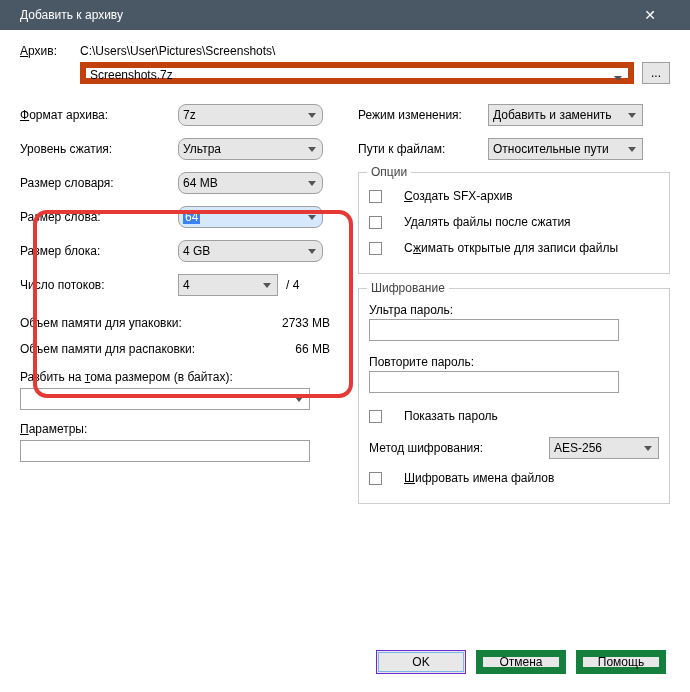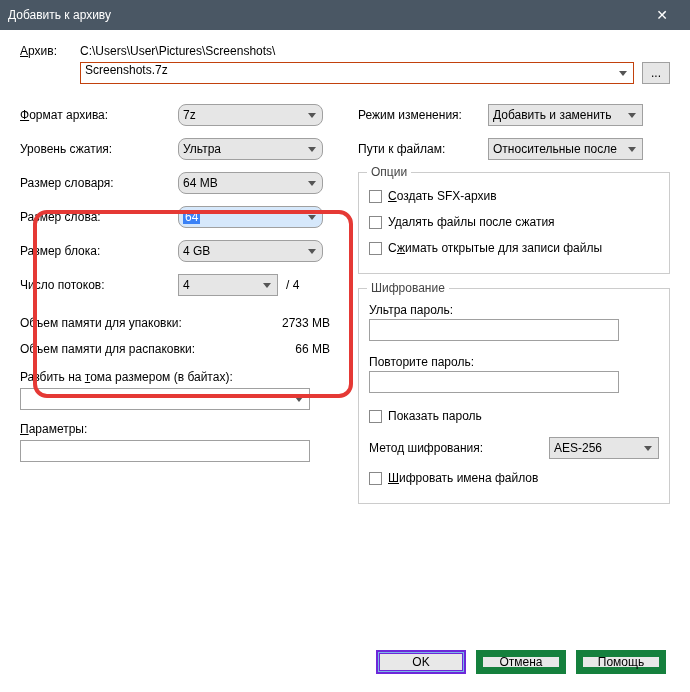--- a/index.html
+++ b/index.html
@@ -1,54 +1,54 @@
 <!DOCTYPE html>
 <html><head>
 <meta charset="utf-8">
 <style>
   * { box-sizing: border-box; font-family: "Segoe UI", Tahoma, sans-serif; font-size: 12px; }
   html, body { margin: 0; padding: 0; background: #fff; }
   .window { width: 690px; height: 692px; background: #fff; position: relative; }
-  .titlebar { height: 30px; background: #4a5764; color: #fff; display: flex; align-items: center; padding: 0 8px; }
+  .titlebar { height: 30px; background: #4a5764; color: #fff; display: flex; align-items: center; padding: 0 20px; }
   .titlebar .title { flex: 1; }
   .titlebar .close { width: 40px; text-align: center; font-size: 14px; }
   .content { padding: 14px 20px 10px 20px; position: relative; }
   .archive-row { display: flex; align-items: center; margin-bottom: 4px; }
   .archive-row .lbl { width: 60px; }
   .archive-row .path { flex: 1; }
   .archive-input-row { display: flex; align-items: center; gap: 8px; margin-bottom: 14px; padding-left: 60px; }
-  .archive-input { flex: 1; height: 22px; border: 1px solid #c2410c; background: #fff; padding: 0 20px 0 4px; position: relative; }
+  .archive-input { flex: 1; height: 22px; border: 6px solid #c2410c; background: #fff; padding: 0 20px 0 4px; position: relative; }
   .archive-input::after { content: ""; position: absolute; right: 6px; top: 8px; border-left: 4px solid transparent; border-right: 4px solid transparent; border-top: 5px solid #555; }
   .browse-btn { width: 28px; height: 22px; border: 1px solid #a0a0a0; background: #e6e6e6; text-align: center; line-height: 20px; }
   .columns { display: flex; gap: 28px; }
   .col-left { width: 310px; }
   .col-right { flex: 1; }
   .row { display: flex; align-items: center; height: 34px; }
   .row .lbl { width: 158px; }
   .combo { height: 22px; border: 1px solid #a0a0a0; background: #e6e6e6; padding: 0 18px 0 4px; position: relative; display: flex; align-items: center; width: 140px; }
   .combo::after { content: ""; position: absolute; right: 6px; top: 8px; border-left: 4px solid transparent; border-right: 4px solid transparent; border-top: 5px solid #555; }
   .combo.highlight { background: #d6e8fb; }
   .combo.highlight span { background: #3b82f6; color: #fff; padding: 0 2px; }
   .combo.small { width: 100px; }
   .combo.wide { width: 145px; border-radius: 8px; }
   .threads-row { display: flex; align-items: center; gap: 8px; }
   .threads-max { }
   .highlight-box { position: absolute; left: 33px; top: 180px; width: 320px; height: 188px; border: 4px solid #e53935; border-radius: 14px; pointer-events: none; }
   .mem-row { display: flex; justify-content: space-between; height: 26px; align-items: center; }
   .fieldset { border: 1px solid #ccc; margin-top: 6px; padding: 10px 10px 12px 10px; position: relative; }
   .fieldset .legend { position: absolute; top: -8px; left: 8px; background: #fff; padding: 0 4px; color: #444; text-align: right; }
-  .checkbox-row { display: flex; align-items: center; height: 26px; gap: 6px; }
+  .checkbox-row { display: flex; align-items: center; height: 26px; gap: 22px; }
   .checkbox { width: 13px; height: 13px; border: 1px solid #888; background: #fff; flex-shrink: 0; }
   .pw-label { margin-top: 4px; margin-bottom: 2px; display: block; }
   .pw-input { height: 22px; border: 1px solid #a0a0a0; background: #fff; width: 250px; }
   .enc-row { display: flex; align-items: center; justify-content: space-between; margin-top: 8px; }
   .enc-combo { width: 110px; }
   .btn-row { position: absolute; bottom: 18px; right: 24px; display: flex; gap: 10px; }
   .btn { width: 90px; height: 24px; border: 7px solid #15803d; background: #e8e8e8; display: flex; align-items: center; justify-content: center; }
-  .btn.primary { border: 4px solid #6d28d9; outline: 1px solid #7ab7e8; outline-offset: -3px; }
+  .btn.primary { border: 1px solid #6d28d9; outline: 1px solid #7ab7e8; outline-offset: -3px; }
   .u { text-decoration: underline; }
   .lbl span.first { text-decoration: underline; }
   .param-input { height: 22px; border: 1px solid #a0a0a0; background: #fff; width: 290px; }
   .split-combo { height: 22px; border: 1px solid #a0a0a0; background: #fff; width: 290px; position: relative; }
   .split-combo::after { content: ""; position: absolute; right: 6px; top: 8px; border-left: 4px solid transparent; border-right: 4px solid transparent; border-top: 5px solid #555; }
   .section-label { margin-bottom: 4px; display: block; }
 </style>
 </head>
 <body>
 
@@ -133,21 +133,21 @@
       <div class="col-right">
         <div class="row">
           <span class="lbl" style="width:130px">Режим изменения:</span>
           <div class="combo" style="width:155px">
               <span>Добавить и заменить</span>
             </div>
         </div>
         <div class="row">
           <span class="lbl" style="width:130px">Пути к файлам:</span>
           <div class="combo" style="width:155px">
-              <span>Относительные после</span>
+              <span>Относительные пути</span>
             </div>
         </div>
 
         <div class="fieldset">
           <span class="legend">Опции</span>
           <div class="checkbox-row">
             <div class="checkbox"></div>
             <span><span class="u">С</span>оздать SFX-архив</span>
           </div>
           <div class="checkbox-row">

